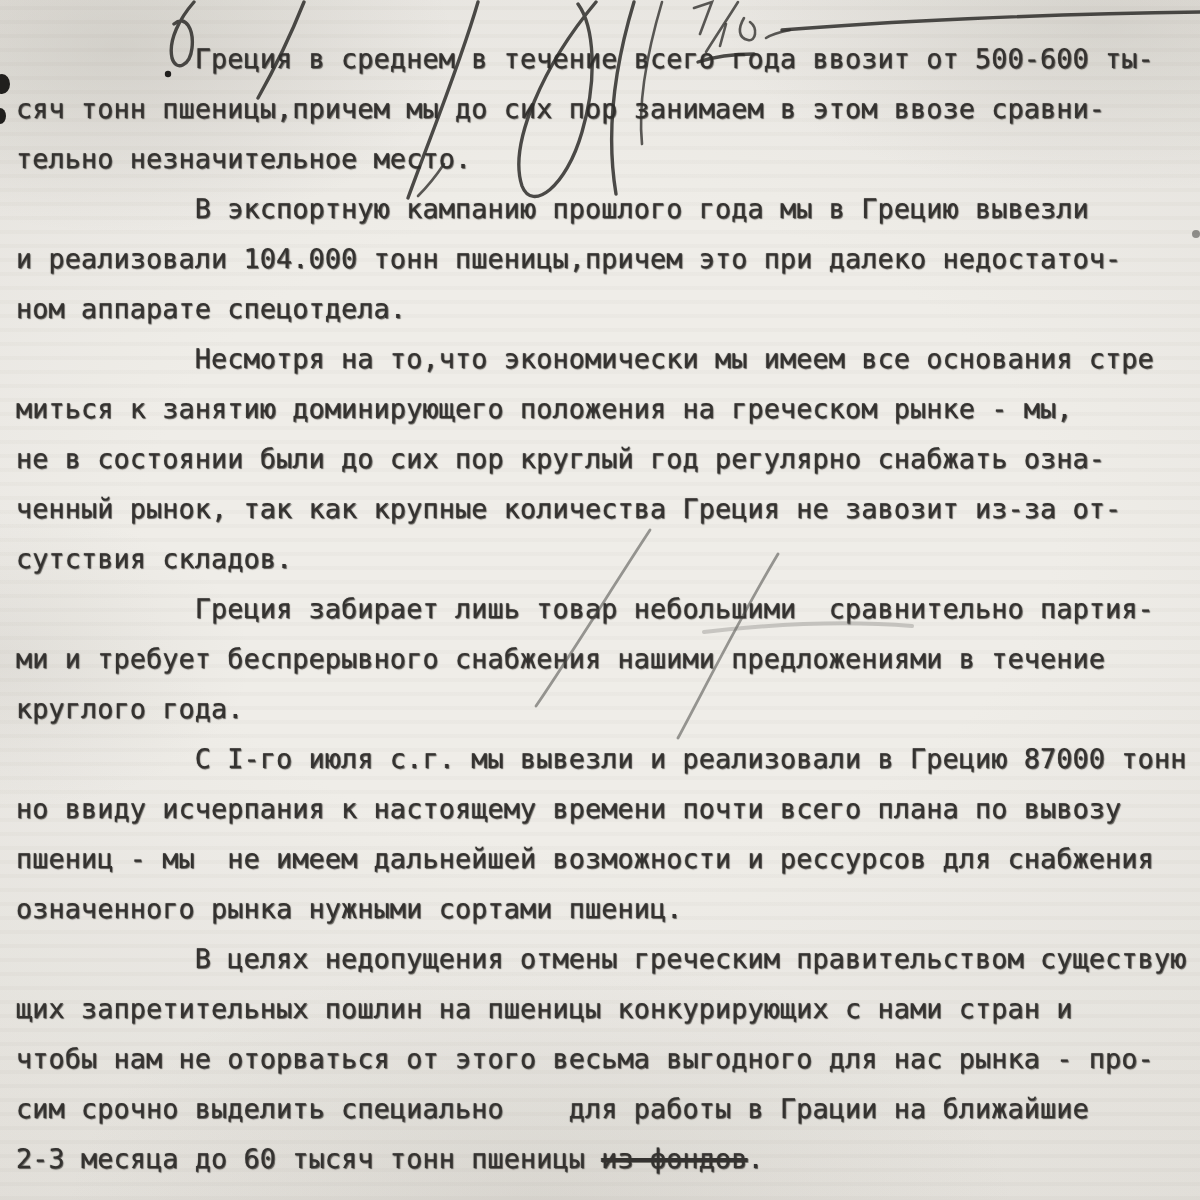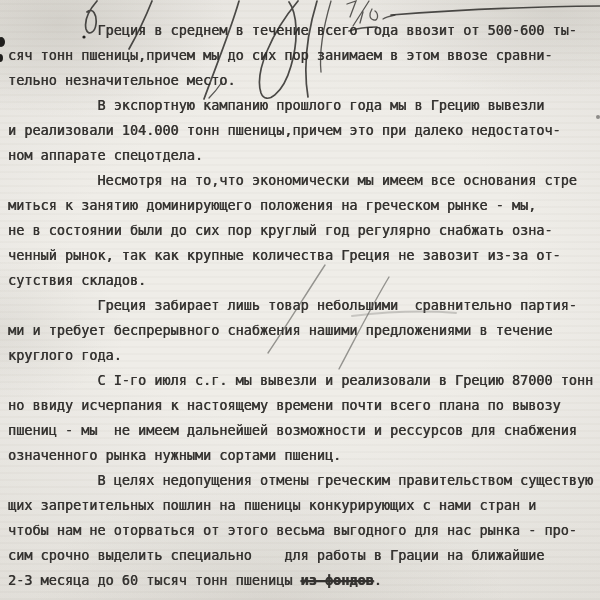--- a/index.html
+++ b/index.html
@@ -22,21 +22,21 @@
     position:absolute;left:8px;top:18px;width:600px;
     font-size:13.5px;line-height:25px;white-space:pre;
     color:#343230;
     text-shadow:0.4px 0.4px 0.5px rgba(52,50,46,.75), -0.2px 0 0.4px rgba(52,50,46,.45);
     letter-spacing:0;
   }
   .line{height:25px;}
   .struck{
     text-decoration:line-through;
     text-decoration-thickness:2px;
-    font-weight:bold;
+    font-weight:normal;
   }
   svg.marks{position:absolute;inset:0;pointer-events:none;}
   .ink{stroke:#2e2d2a;stroke-width:1.7;fill:none;stroke-linecap:round;opacity:.85;}
   .ink-thin{stroke:#33322f;stroke-width:1.3;fill:none;stroke-linecap:round;opacity:.8;}
   .pencil{stroke:#4a4a47;stroke-width:1.4;fill:none;stroke-linecap:round;opacity:.55;}
   .scratch{stroke:#6a6a66;stroke-width:2;fill:none;stroke-linecap:round;opacity:.3;}
   .artifact{fill:#201f1d;}
 </style>
 </head>
 <body>

